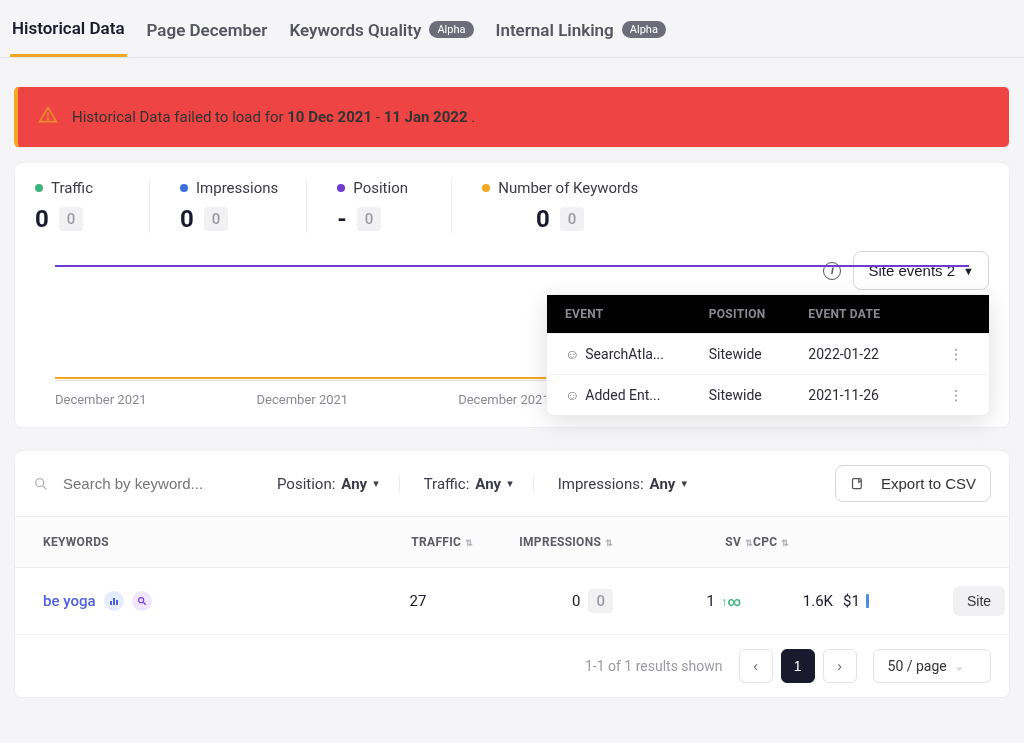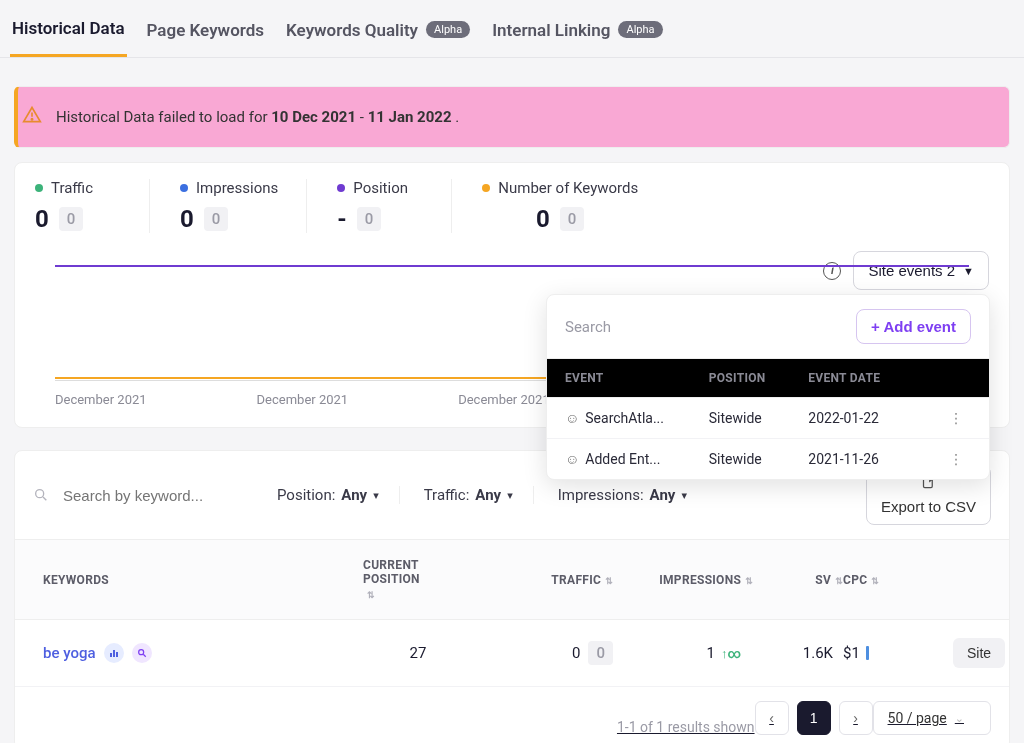--- a/index.html
+++ b/index.html
@@ -41,25 +41,25 @@
     color: #fff;
     font-size: 11px;
     font-weight: 400;
     border-radius: 10px;
     padding: 2px 8px;
   }
 
   
   .alert {
     margin: 28px 14px 0 14px;
-    background: #f9a8d4;
+    background: #ef4444;
     border: 1px solid #eee;
     border-left: 4px solid #f5a623;
     border-radius: 6px;
-    padding: 18px 4px;
+    padding: 18px 20px;
     display: flex;
     align-items: center;
     gap: 14px;
     font-size: 15px;
     color: #333;
   }
   .alert .warn-icon { color: #e88b2e; }
   .alert b { font-weight: 700; }
 
   
@@ -227,23 +227,22 @@
   .filter-btn.last-filter { border-right: none; justify-content: flex-end; }
   .filter-btn b { font-weight: 700; }
   .flex-spacer { flex:1; }
   .export-btn {
     border: 1px solid #d6d6dd;
     background: #fff;
     border-radius: 8px;
     padding: 9px 14px;
     font-size: 15px;
     color: #333;
-    display: flex; align-items: center; gap: 8px;
+    display: flex; align-items: center; gap: 16px;
     cursor: pointer;
-    flex-direction: column;
   }
 
   .kw-head, .kw-row {
     display: grid;
     grid-template-columns: 320px 110px 140px 140px 90px 110px 80px;
     align-items: center;
     padding: 18px 28px;
   }
   .kw-head {
     color: #5c5c68; font-size: 12px; font-weight: 700;
@@ -277,22 +276,22 @@
   .view-btn {
     background: #f1f1f4; border: none;
     padding: 7px 14px; border-radius: 6px;
     font-size: 14px; color: #333; cursor: pointer;
   }
   .ta-c { text-align:center; }
   .ta-r { text-align:right; }
 
   
   .kw-footer {
-    display: flex; align-items: flex-end; justify-content: flex-end;
-    padding: 14px 18px; text-decoration: underline;
+    display: flex; align-items: center; justify-content: flex-end;
+    gap: 16px; padding: 14px 18px;
   }
   .results-txt { color:#9a9aa5; font-size: 14px; }
   .pager { display:flex; align-items:center; gap:8px; }
   .pg-btn {
     width: 34px; height: 34px; border:1px solid #e2e2e8;
     border-radius:6px; background:#fff;
     display:inline-flex; align-items:center; justify-content:center;
     color:#666; cursor:pointer; font-size:14px;
   }
   .pg-btn.active { background:#1a1a2e; color:#fff; border-color:#1a1a2e; }
@@ -301,21 +300,21 @@
     padding: 8px 26px 8px 14px; font-size:14px; color:#333;
     background:#fff; cursor:pointer; display:flex; align-items:center; gap:8px;
   }
   .sel-chev { color:#bbb; font-size:11px; }
 </style>
 </head>
 <body>
 
 <div class="tabs">
   <div class="tab active">Historical Data</div>
-  <div class="tab">Page Keywords</div>
+  <div class="tab">Page December</div>
   <div class="tab">
     <span>Keywords Quality</span>
     <span class="alpha-badge">Alpha</span>
   </div>
   <div class="tab">
     <span>Internal Linking</span>
     <span class="alpha-badge">Alpha</span>
   </div>
 </div>
 
@@ -389,24 +388,20 @@
     <div class="orange-line"></div>
     <div class="x-ticks">
       <span>December 2021</span>
       <span>December 2021</span>
       <span>December 2021</span>
     </div>
   </div>
 </div>
 
 <div class="events-popover">
-  <div class="ep-header">
-    <span class="ep-search">Search</span>
-    <button class="add-event-btn">+ Add event</button>
-  </div>
   <div class="ep-cols">
     <span>EVENT</span>
     <span>POSITION</span>
     <span>EVENT DATE</span>
     <span></span>
   </div>
   <div class="ep-row">
     <span class="ellip"><span class="smile">☺</span><span>SearchAtla...</span></span>
     <span>Sitewide</span>
     <span>2022-01-22</span>
@@ -449,24 +444,20 @@
       <svg width="15" height="15" viewBox="0 0 24 24" fill="none" stroke="#555" stroke-width="2">
           <rect x="4" y="4" width="14" height="16" rx="2"></rect>
           <path d="M14 4v6l4-3"></path>
         </svg>
       <span>Export to CSV</span>
     </button>
   </div>
 
   <div class="kw-head">
     <span>KEYWORDS</span>
-    <span class="sort cur-pos-hd">
-      <span>CURRENT</span>
-      <span>POSITION</span>
-    </span>
     <span class="sort ta-r">TRAFFIC</span>
     <span class="sort ta-r">IMPRESSIONS</span>
     <span class="sort ta-r">SV</span>
     <span class="sort">CPC</span>
     <span></span>
   </div>
 
   <div class="kw-row">
     <span class="kw-name">
       <span>be yoga</span>

